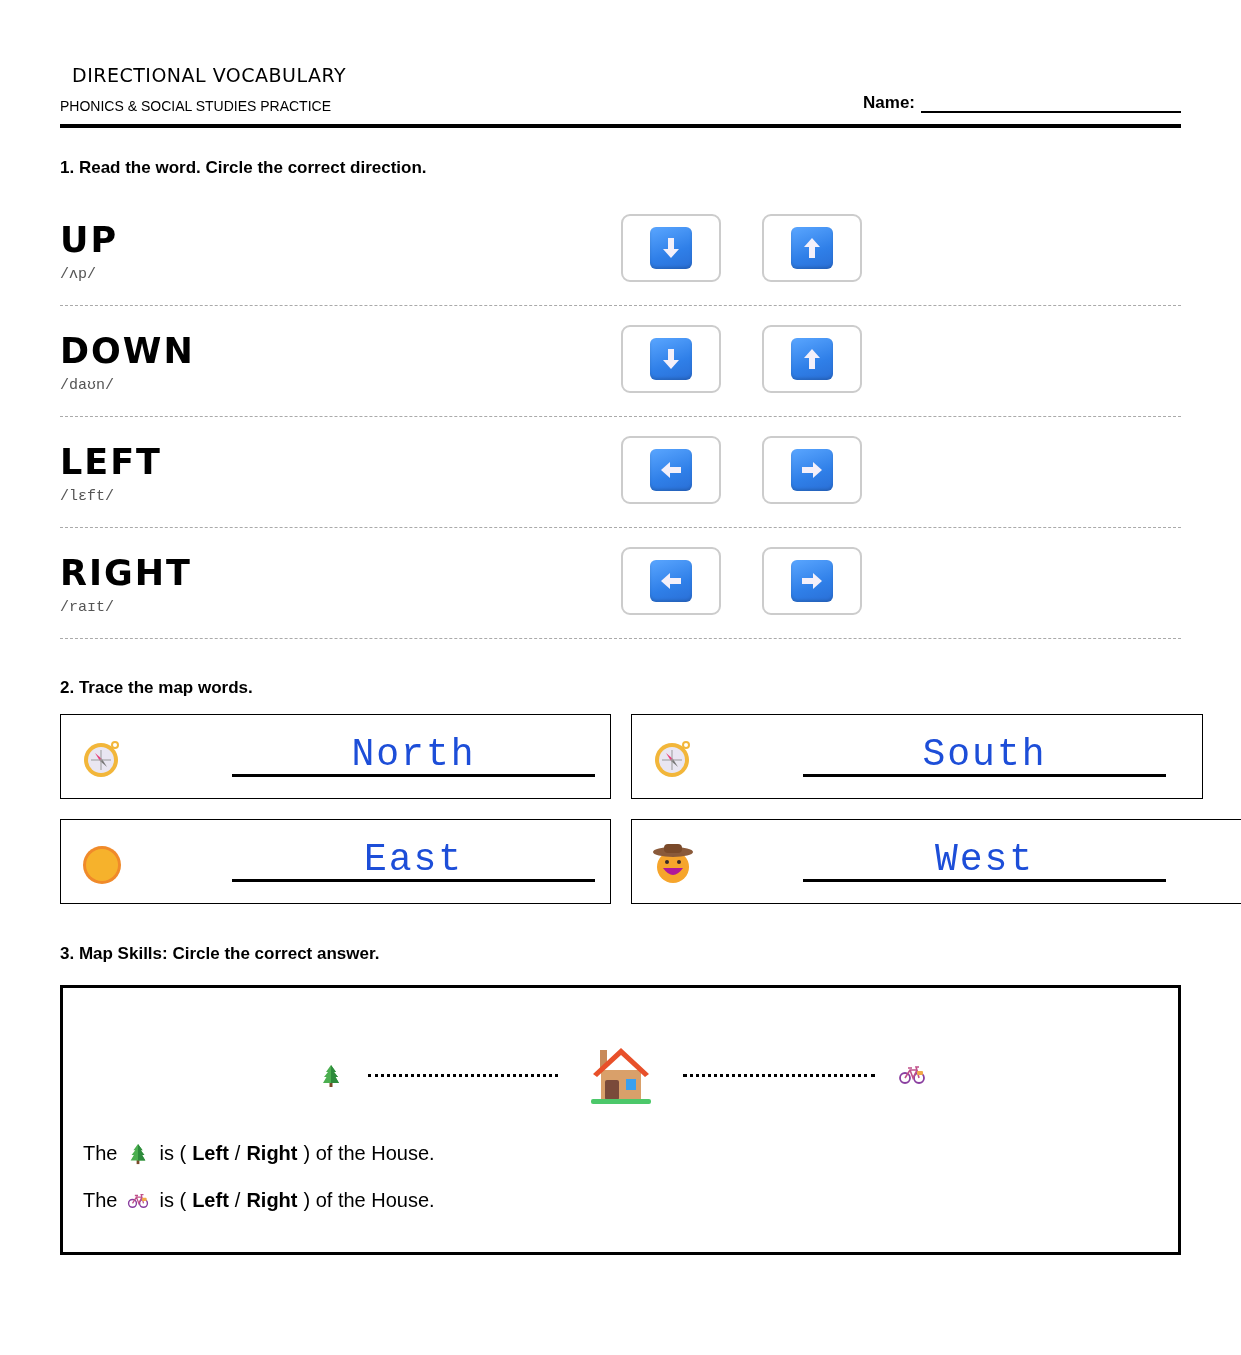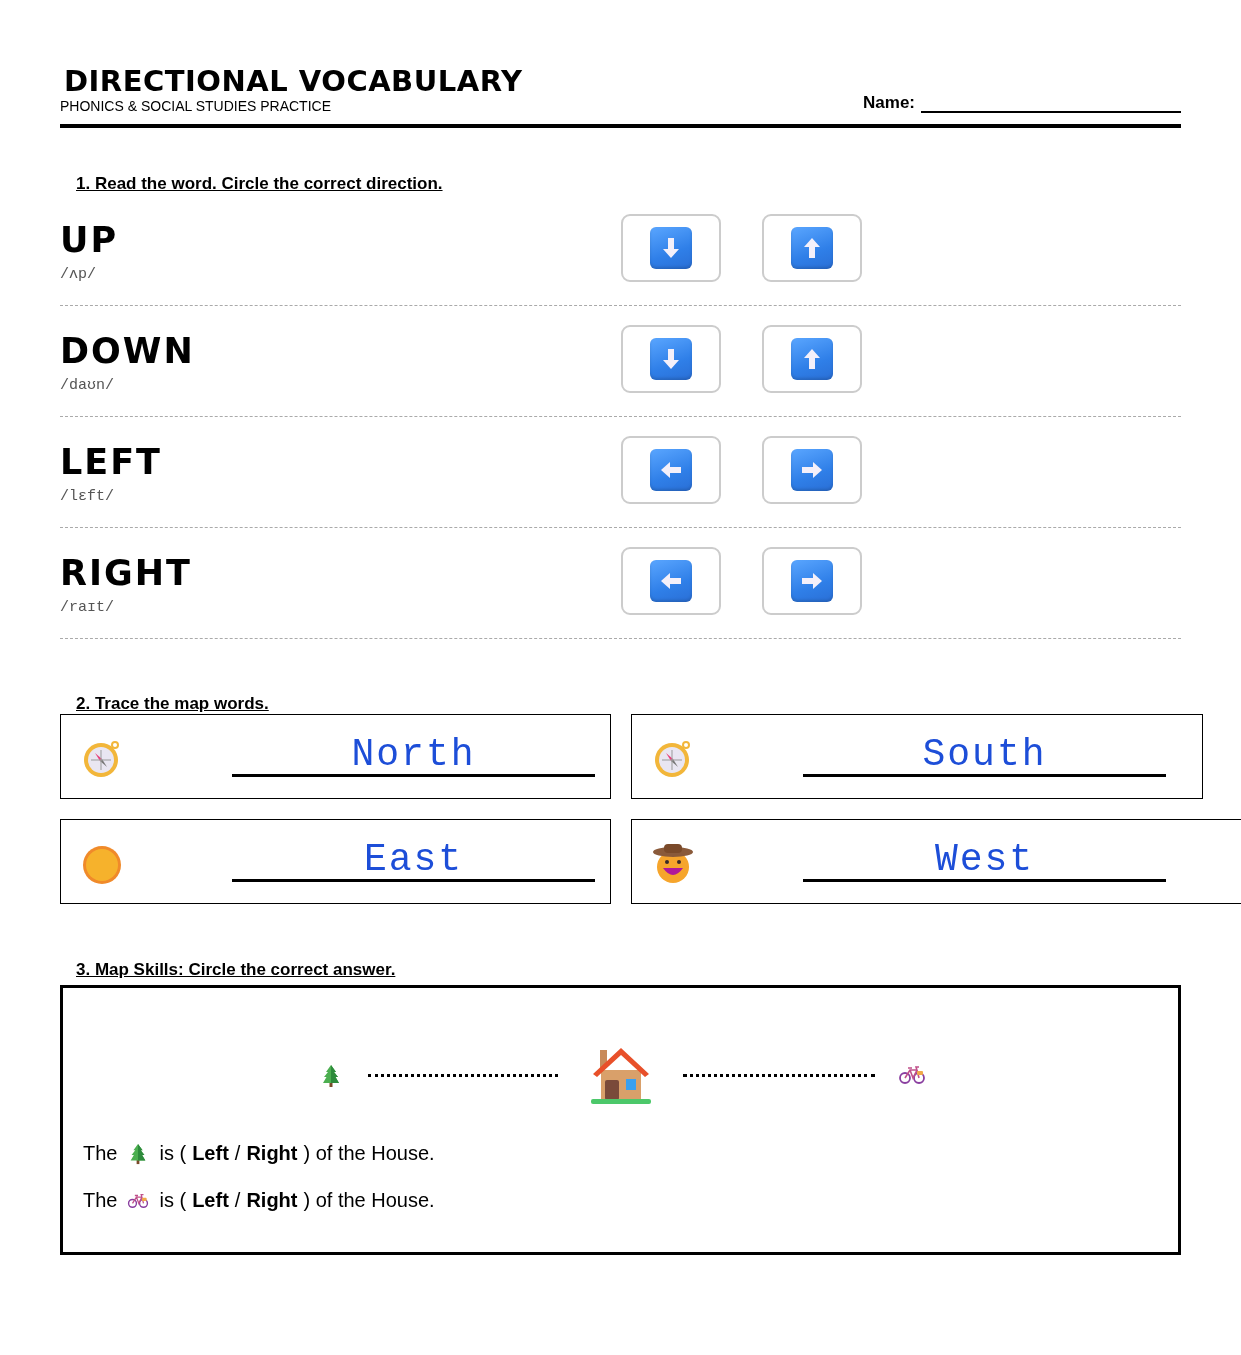--- a/index.html
+++ b/index.html
@@ -1,26 +1,26 @@
 <!DOCTYPE html>
 <html><head>
 <meta charset="utf-8">
 <style>
   html, body { margin: 0; padding: 0; background: #ffffff; }
   body { width: 1241px; height: 1355px; position: relative; font-family: "Liberation Sans", sans-serif; color: #000; }
   .page { position: absolute; left: 60px; top: 0; width: 1121px; }
 
   .header { position: absolute; left: 0; top: 62px; width: 1121px; height: 66px; border-bottom: 4px solid #000; box-sizing: border-box; }
-  .title { position: absolute; left: 4px; top: 2px; font-family: "DejaVu Sans", sans-serif; font-weight: 700; font-size: 29px; letter-spacing: 0.5px; margin: 0; }
+  .title { position: absolute; left: 12px; top: 2px; font-family: "DejaVu Sans", sans-serif; font-weight: 400; font-size: 19px; letter-spacing: 0.5px; margin: 0; }
   .subtitle { position: absolute; left: 0; top: 36px; font-size: 14px; }
   .name-wrap { position: absolute; right: 0; top: 31px; display: flex; align-items: flex-start; }
   .name-label { font-weight: bold; font-size: 17px; margin-right: 6px; }
   .name-line { width: 260px; border-bottom: 2px solid #000; height: 18px; }
 
-  .section-title { position: absolute; left: 0; font-weight: bold; font-size: 17px; text-decoration: underline; margin: 16px; }
+  .section-title { position: absolute; left: 0; font-weight: bold; font-size: 17px; margin: 0; }
 
   .word-row { position: absolute; left: 0; width: 1121px; height: 111px; border-bottom: 1px dashed #aaa; box-sizing: border-box; }
   .word { position: absolute; left: 0; top: 6px; font-family: "DejaVu Sans", sans-serif; font-weight: 900; font-size: 35px; letter-spacing: 2px; }
   .phon { position: absolute; left: 0; top: 51px; font-family: "Liberation Mono", monospace; font-size: 15px; color: #555; }
   .choice { position: absolute; top: 0; width: 100px; height: 68px; border: 2px solid #ccc; border-radius: 9px; box-sizing: border-box; background: #fff; display: flex; align-items: center; justify-content: center; }
   .arrow-icon { width: 42px; height: 42px; border-radius: 6px; background: linear-gradient(160deg, #5aa6ff 0%, #2f7fe8 60%, #2a6fd6 100%); display: flex; align-items: center; justify-content: center; box-shadow: inset 0 -2px 3px rgba(0,0,0,0.15); }
   .arrow-icon svg { width: 28px; height: 28px; }
 
   .trace-box { position: absolute; width: 551px; height: 85px; border: 1.5px solid #000; box-sizing: border-box; }
   .trace-emoji { position: absolute; left: 20px; top: 22px; width: 42px; height: 42px; font-size: 38px; line-height: 42px; }

